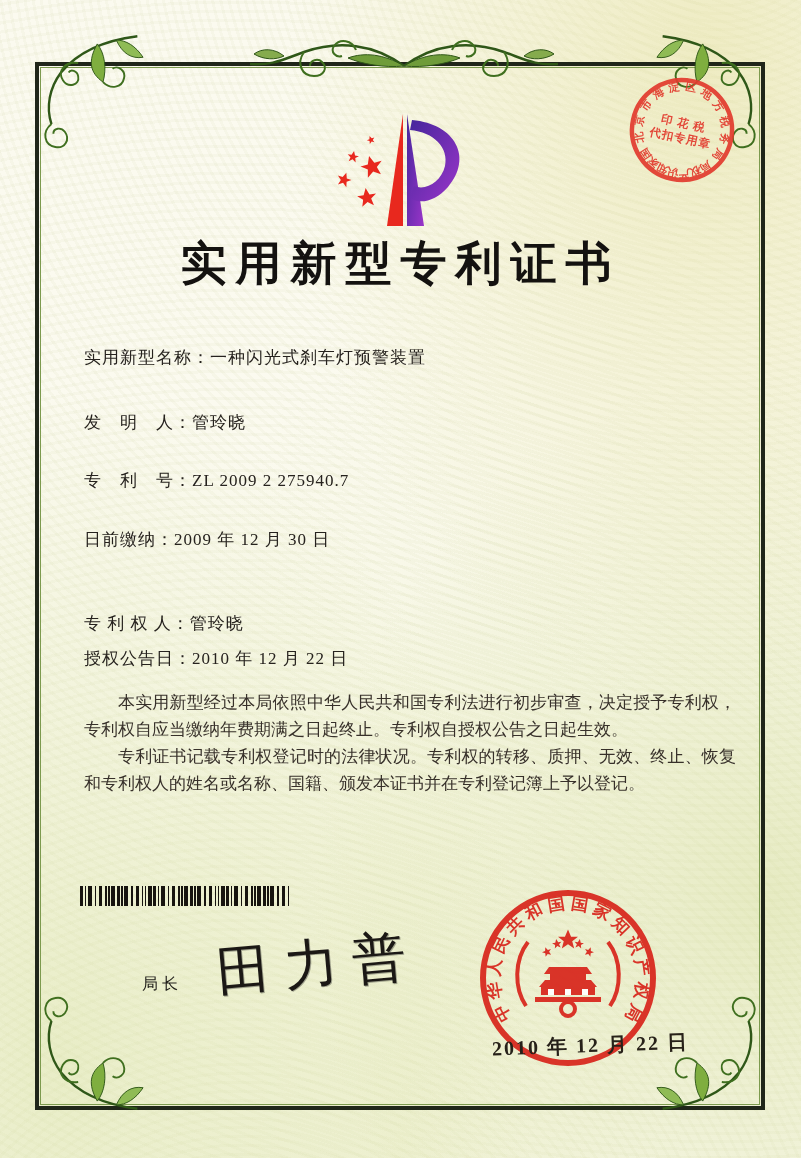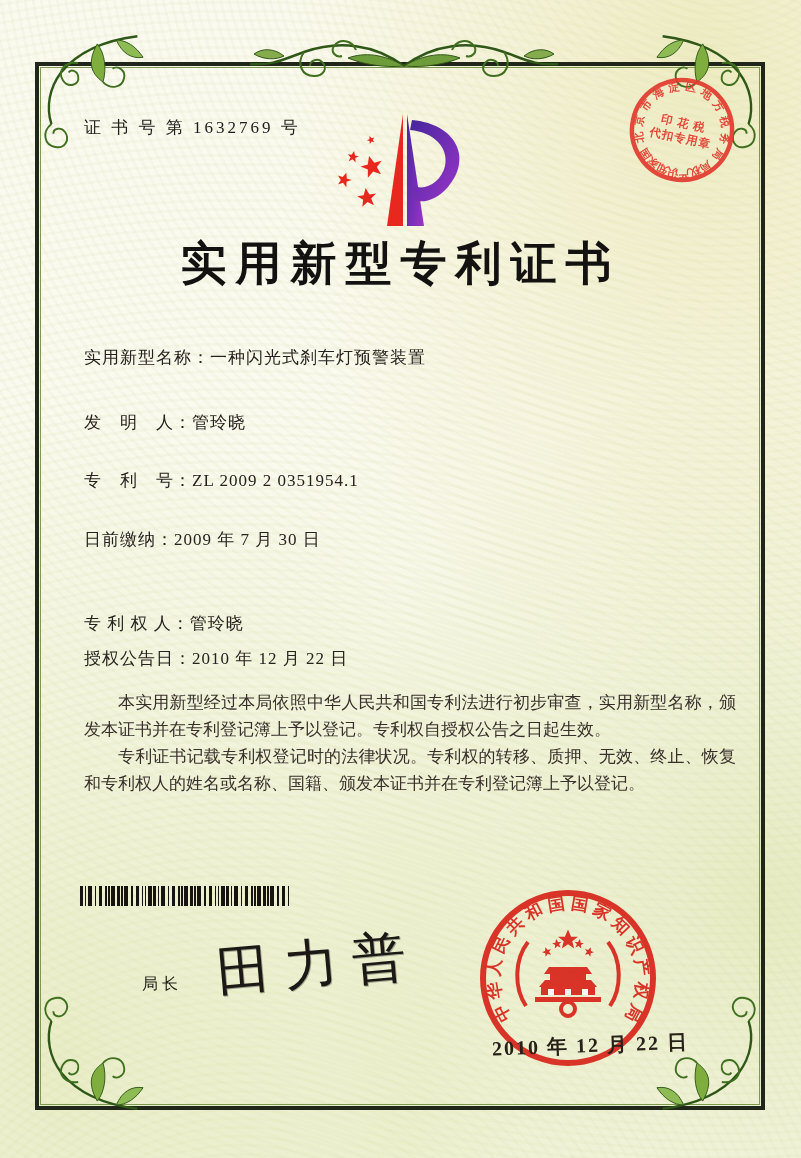--- a/index.html
+++ b/index.html
@@ -81,21 +81,20 @@
     </svg>
   <svg class="abs orn bl" width="105" height="125" viewBox="0 0 110 130">
       <use href="#cornerOrn"></use>
     </svg>
   <svg class="abs orn br" width="105" height="125" viewBox="0 0 110 130">
       <use href="#cornerOrn"></use>
     </svg>
 
   <div class="frame"></div>
 
-  <div class="abs cert-number">证 书 号 第 1632769 号</div>
 
   <svg class="abs logo-svg" width="150" height="128" viewBox="0 0 150 128">
     <polygon points="73,4 57,116 73,116" fill="#e8281e"></polygon>
     <polygon points="77,4 77,116 94,116" fill="url(#pg)"></polygon>
     <path d="M82,10 C126,14 143,48 118,77 C106,91 90,95 80,88 L84,76 C96,81 111,72 115,56 C119,38 104,22 80,20 Z" fill="url(#pg)"></path>
     <use href="#star5" transform="translate(42,57) scale(1.15) rotate(-15)" fill="#e8281e"></use>
     <use href="#star5" transform="translate(23,47) scale(0.6) rotate(10)" fill="#e8281e"></use>
     <use href="#star5" transform="translate(41,30) scale(0.42) rotate(-20)" fill="#e8281e"></use>
     <use href="#star5" transform="translate(14,70) scale(0.75) rotate(18)" fill="#e8281e"></use>
     <use href="#star5" transform="translate(37,88) scale(1.0) rotate(-8)" fill="#e8281e"></use>
@@ -131,34 +130,34 @@
 
   <div class="abs field-row" style="top:346px">
     <span>实用新型名称：</span><span>一种闪光式刹车灯预警装置</span>
   </div>
 
   <div class="abs title">实用新型专利证书</div>
   <div class="abs field-row" style="top:411px">
     <span>发　明　人：</span><span>管玲晓</span>
   </div>
   <div class="abs field-row" style="top:469px">
-    <span>专　利　号：</span><span>ZL 2009 2 0351954.1</span>
+    <span>专　利　号：</span><span>ZL 2009 2 275940.7</span>
   </div>
   <div class="abs field-row" style="top:528px">
-    <span>日前缴纳：</span><span>2009 年 7 月 30 日</span>
+    <span>日前缴纳：</span><span>2009 年 12 月 30 日</span>
   </div>
   <div class="abs field-row" style="top:612px">
     <span>专 利 权 人：</span><span>管玲晓</span>
   </div>
   <div class="abs field-row" style="top:647px">
     <span>授权公告日：</span><span>2010 年 12 月 22 日</span>
   </div>
 
   <div class="abs paras">
-    <p>本实用新型经过本局依照中华人民共和国专利法进行初步审查，实用新型名称，颁发本证书并在专利登记簿上予以登记。专利权自授权公告之日起生效。</p>
+    <p>本实用新型经过本局依照中华人民共和国专利法进行初步审查，决定授予专利权，专利权自应当缴纳年费期满之日起终止。专利权自授权公告之日起生效。</p>
     <p>专利证书记载专利权登记时的法律状况。专利权的转移、质押、无效、终止、恢复和专利权人的姓名或名称、国籍、颁发本证书并在专利登记簿上予以登记。</p>
   </div>
 
   <div class="abs barcode" id="barcode">
       <span style="width: 3px; margin-right: 1.5px;"></span>
       <span style="width: 1.5px; margin-right: 1.5px;"></span>
       <span style="width: 4px; margin-right: 3px;"></span>
       <span style="width: 1.5px; margin-right: 3px;"></span>
       <span style="width: 3px; margin-right: 3px;"></span>
       <span style="width: 1.5px; margin-right: 1.5px;"></span>

